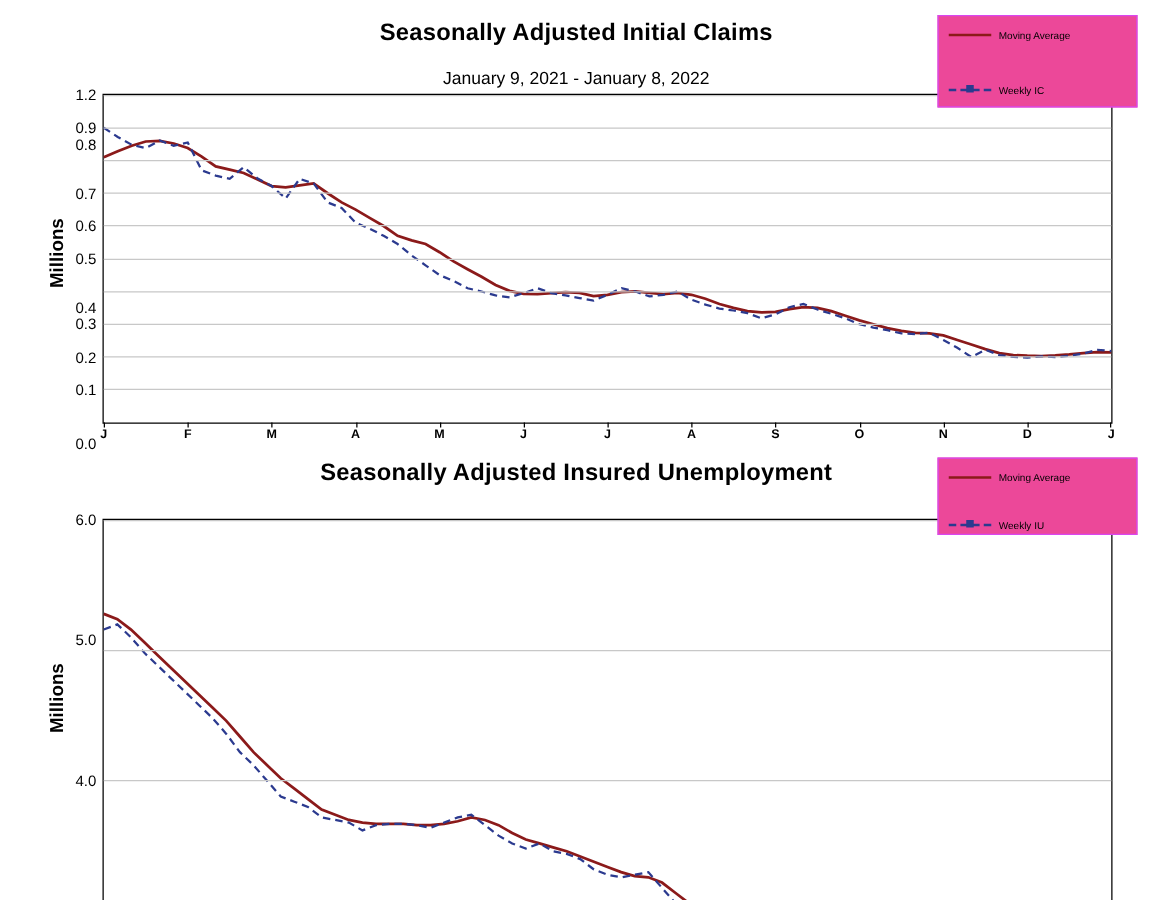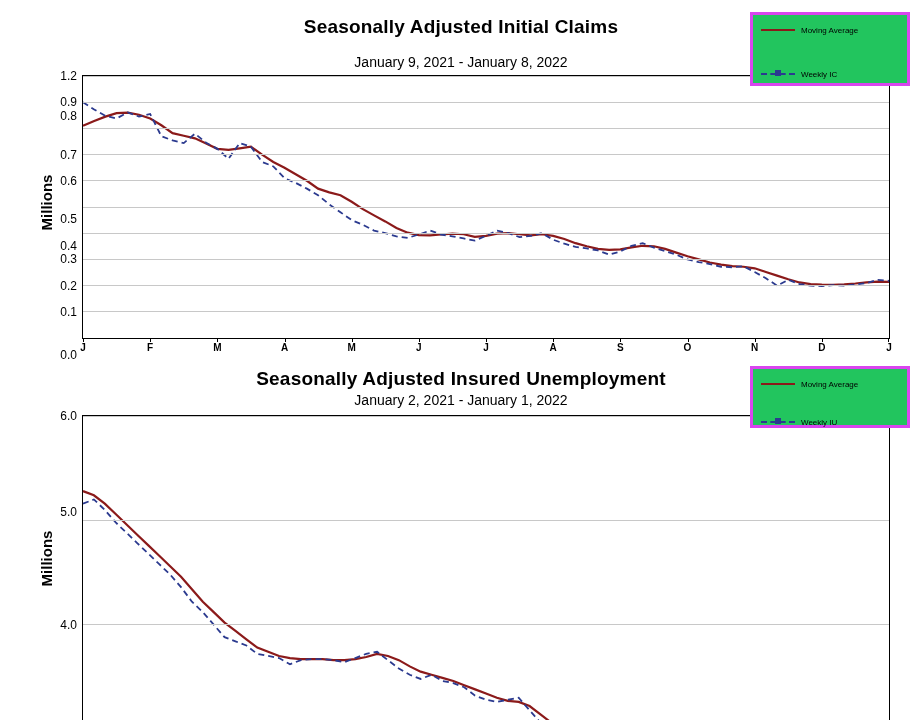--- a/index.html
+++ b/index.html
@@ -13,21 +13,21 @@
   .title{position:absolute;width:100%;text-align:center;font-size:19px;font-weight:bold;letter-spacing:.2px;}
   .subtitle{position:absolute;width:100%;text-align:center;font-size:14px;}
 
   .plot{position:absolute;border:1px solid #000;background:#fff;box-sizing:border-box;}
   .gridline{position:absolute;left:0;right:0;height:1px;background:#c8c8c8;}
   .ylab{position:absolute;right:100%;margin-right:6px;transform:translateY(-50%);font-size:12px;white-space:nowrap;}
   .xtick{position:absolute;top:100%;margin-top:4px;transform:translateX(-50%);font-size:10px;font-weight:bold;}
   .tickmark{position:absolute;top:100%;width:1px;height:4px;background:#000;}
   .axis-title{position:absolute;font-size:15px;font-weight:bold;transform:rotate(-90deg);transform-origin:center center;white-space:nowrap;}
 
-  .legend{position:absolute;border:3px solid #d946ef;background:#22c55e;box-sizing:border-box;padding:6px 8px;}
+  .legend{position:absolute;border:1px solid #d946ef;background:#ec4899;box-sizing:border-box;padding:6px 8px;}
   .legend-row{display:flex;align-items:center;height:18px;}
   .legend-key{width:34px;height:10px;position:relative;margin-right:6px;flex:0 0 34px;}
   .legend-key .solid{position:absolute;top:4px;left:0;width:34px;height:2px;background:#8b1a1a;}
   .legend-key .dash{position:absolute;top:4px;left:0;width:34px;height:0;border-top:2px dashed #2b3a8f;}
   .legend-key .dot{position:absolute;top:1px;left:14px;width:6px;height:6px;background:#2b3a8f;}
   .legend-label{font-size:8px;white-space:nowrap;}
 
   svg{position:absolute;top:0;left:0;overflow:visible;}
 </style>
 </head>
@@ -49,21 +49,21 @@
     <div class="ylab" style="top: 279px;">0.0</div>
         <div class="gridline" style="top: 235.3px;"></div>
         <div class="ylab" style="top: 235.8px;">0.1</div>
         <div class="gridline" style="top: 209.1px;"></div>
         <div class="ylab" style="top: 209.6px;">0.2</div>
         <div class="gridline" style="top: 182.9px;"></div>
         <div class="ylab" style="top: 183.4px;">0.3</div>
         <div class="gridline" style="top: 156.7px;"></div>
         <div class="ylab" style="top: 157.2px; margin-top: 13px;">0.4</div>
         <div class="gridline" style="top: 130.5px;"></div>
-        <div class="ylab" style="top: 131px; margin-top: 12px;">0.5</div>
+        <div class="ylab" style="top: 131px;">0.5</div>
         <div class="gridline" style="top: 104.3px;"></div>
         <div class="ylab" style="top: 104.8px;">0.6</div>
         <div class="gridline" style="top: 78.1px;"></div>
         <div class="ylab" style="top: 78.6px;">0.7</div>
         <div class="gridline" style="top: 51.9px;"></div>
         <div class="ylab" style="top: 40px;">0.8</div>
         <div class="gridline" style="top: 25.7px;"></div>
         <div class="ylab" style="top: 26.2px;">0.9</div>
         <div class="gridline" style="top: -0.5px;"></div>
         <div class="ylab" style="top: 0px;">1.2</div>
@@ -107,21 +107,20 @@
             <span class="dash"></span>
             <span class="dot"></span>
           </span>
         <span class="legend-label">Weekly IC</span>
       </div>
     </div>
   </div>
 
   <div class="chart-block" id="chart2">
     <div class="title" style="top:8px;">Seasonally Adjusted Insured Unemployment</div>
-    <div class="subtitle" style="top:32px;">January 2, 2021 - January 1, 2022</div>
 
     <div class="axis-title" style="left:-14px;top:190px;width:120px;text-align:center;">Millions</div>
 
     <div class="plot" id="plot2" style="left:82px;top:55px;width:808px;height:630px;height:628px;">
       <svg id="svg2" width="806" height="626">
           <polyline points="0.00,75.12 10.89,79.29 21.78,87.64 32.68,98.07 43.57,108.51 54.46,118.94 65.35,129.37 76.24,139.81 87.14,150.24 98.03,160.67 108.92,173.19 119.81,185.71 130.70,196.15 141.59,206.58 152.49,214.93 163.38,223.27 174.27,231.62 185.16,235.79 196.05,239.97 206.95,242.05 217.84,243.10 228.73,243.10 239.62,243.10 250.51,244.14 261.41,244.14 272.30,243.10 283.19,241.01 294.08,237.88 304.97,239.97 315.86,244.14 326.76,250.40 337.65,255.62 348.54,258.75 359.43,261.88 370.32,265.01 381.22,269.18 392.11,273.35 403.00,277.53 413.89,281.70 424.78,284.83 435.68,285.87 446.57,290.05 457.46,298.39 468.35,306.74 479.24,313.00 490.14,318.22 501.03,322.39 511.92,325.52 522.81,327.61 533.70,328.65 544.59,329.69 555.49,330.74 566.38,331.78 577.27,333.87 588.16,333.87 599.05,333.87 609.95,333.87 620.84,334.91 631.73,338.04 642.62,342.21 653.51,352.65 664.41,365.17 675.30,375.60 686.19,383.95 697.08,390.21 707.97,396.47 718.86,402.73 729.76,408.99 740.65,415.25 751.54,421.51 762.43,427.77 773.32,434.03 784.22,440.29 795.11,446.55 806.00,450.72" fill="none" stroke="#8b1a1a" stroke-width="2.2"></polyline>
           <polyline points="0.00,87.64 10.89,83.47 21.78,93.90 32.68,106.42 43.57,116.85 54.46,127.29 65.35,137.72 76.24,148.15 87.14,158.59 98.03,171.11 108.92,185.71 119.81,196.15 130.70,208.67 141.59,221.19 152.49,225.36 163.38,229.53 174.27,237.88 185.16,239.97 196.05,242.05 206.95,248.31 217.84,244.14 228.73,243.10 239.62,243.10 250.51,244.14 261.41,246.23 272.30,242.05 283.19,237.88 294.08,235.79 304.97,244.14 315.86,252.49 326.76,258.75 337.65,262.92 348.54,258.75 359.43,265.01 370.32,267.09 381.22,271.27 392.11,279.61 403.00,283.79 413.89,285.87 424.78,283.79 435.68,281.70 446.57,294.22 457.46,306.74 468.35,313.00 479.24,319.26 490.14,321.35 501.03,325.52 511.92,327.61 522.81,325.52 533.70,329.69 544.59,331.78 555.49,338.04 566.38,329.69 577.27,333.87 588.16,335.95 599.05,331.78 609.95,333.87 620.84,335.95 631.73,344.30 642.62,352.65 653.51,373.51 664.41,386.03 675.30,392.29 686.19,404.81 697.08,390.21 707.97,398.55 718.86,408.99 729.76,415.25 740.65,419.42 751.54,425.68 762.43,431.94 773.32,436.11 784.22,442.37 795.11,452.81 806.00,456.98" fill="none" stroke="#2b3a8f" stroke-width="1.8" stroke-dasharray="6,4"></polyline>
         </svg>
     <div class="gridline" style="top: 208.167px;"></div>
         <div class="ylab" style="top: 208.667px;">4.0</div>

